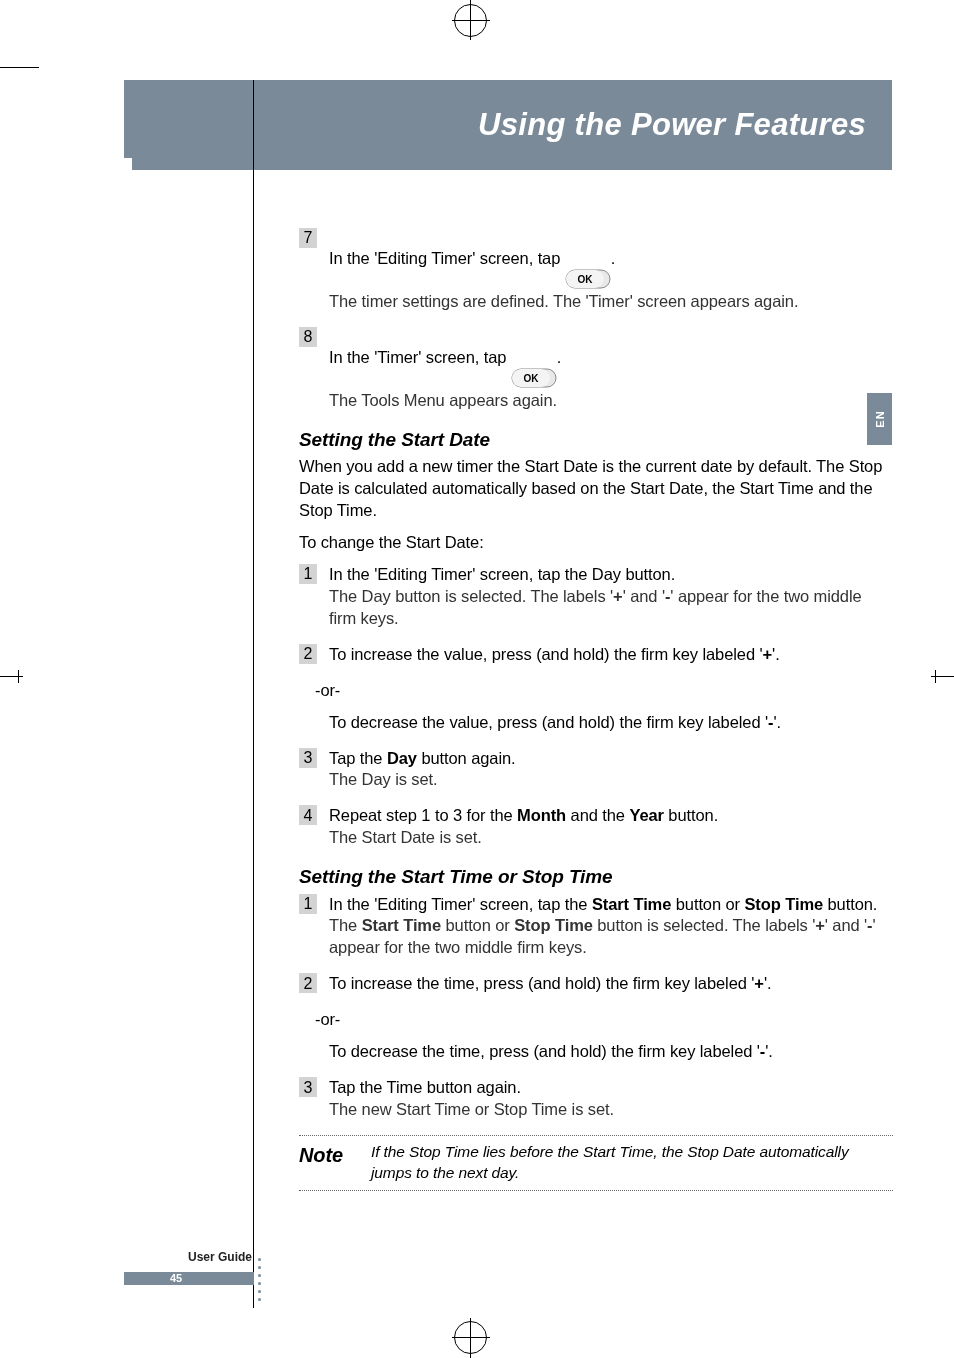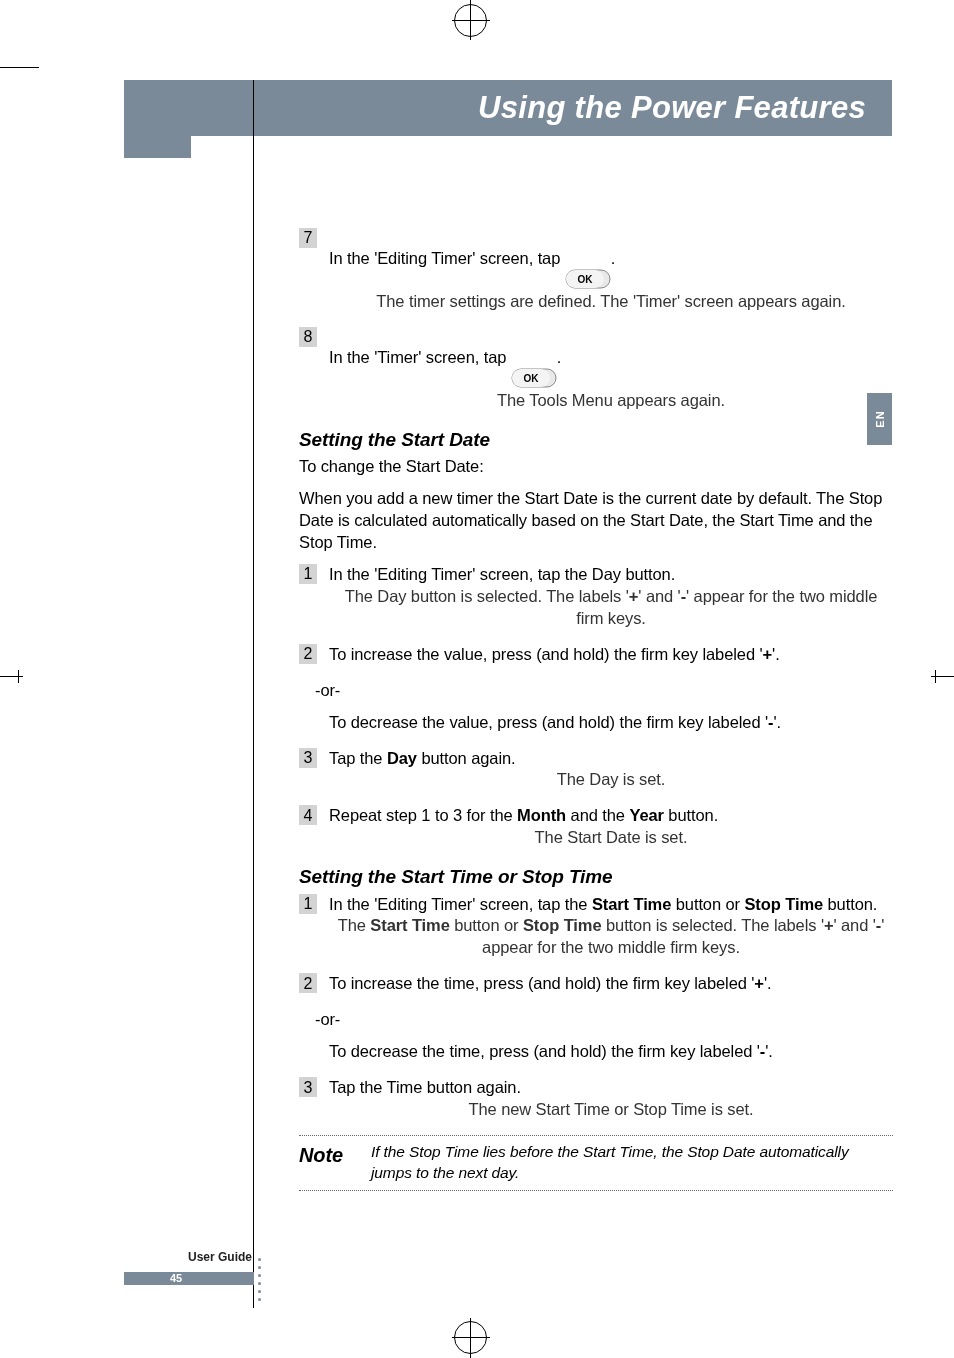--- a/index.html
+++ b/index.html
@@ -19,32 +19,32 @@
   .crop-right-mid-v { position: absolute; right: 18px; top: 670px; width: 1px; height: 13px; background: #000; }
   
   .crop-bottom-v { position: absolute; left: 470px; bottom: 0; width: 1px; height: 24px; background: #000; }
   .crop-bottom-circle { position: absolute; left: 454px; bottom: 4px; width: 33px; height: 33px; border: 1px solid #000; border-radius: 50%; background: #fff; }
   .crop-bottom-cross-h { position: absolute; left: 452px; bottom: 20px; width: 38px; height: 1px; background: #000; }
   .crop-bottom-cross-v { position: absolute; left: 470px; bottom: 2px; width: 1px; height: 38px; background: #000; }
   
   .page-frame { position: absolute; left: 62px; top: 40px; right: 62px; bottom: 40px; }
   
   
-  .header-band { position: absolute; right: 0; top: 40px; width: 760px; height: 56px; background: #7a8a99; display: flex; align-items: center; justify-content: flex-end; padding-right: 26px; }
+  .header-band { position: absolute; right: 0; top: 40px; width: 760px; height: 90px; background: #7a8a99; display: flex; align-items: center; justify-content: flex-end; padding-right: 26px; }
   .header-band h1 { color: #fff; font-style: italic; font-weight: 700; font-size: 31px; letter-spacing: 0.3px; }
   .header-side-block { position: absolute; left: 62px; top: 40px; width: 67px; height: 78px; background: #7a8a99; }
   
   
   .vline { position: absolute; left: 191px; top: 40px; width: 0; border-left: 1px solid #000; height: 1228px; }
   
   .content { position: absolute; left: 237px; top: 188px; width: 594px; font-size: 16.5px; line-height: 1.33; color: #000; letter-spacing: -0.1px; }
   .content .step { margin-bottom: 14px; display: flex; }
   .content .num { width: 18px; height: 20px; background: #d3d3d3; color: #000; font-weight: 400; font-size: 16px; display: inline-flex; align-items: center; justify-content: center; margin-right: 12px; flex: 0 0 18px; }
   .content .body { flex: 1; }
-  .content .body .sub { color: #333; font-weight: 300; text-align: center; }
+  .content .body .sub { color: #333; font-weight: 300; }
   .content .ok-btn { display: inline-block; vertical-align: middle; margin-top: 41px; }
   .content .ok-btn svg { vertical-align: -6px; }
   
   .h3 { font-style: italic; font-weight: 700; font-size: 19px; margin-top: 15px; margin-bottom: 4px; }
   .para { font-weight: 300; margin-bottom: 10px; }
   
   .or { margin-left: 16px; margin-bottom: 10px; font-weight: 300; }
   .cont { margin-left: 30px; margin-bottom: 14px; font-weight: 300; }
   
   .note-block { border-top: 1px dotted #666; border-bottom: 1px dotted #666; padding: 6px 0 6px 0; margin-top: 10px; display: flex; }
@@ -114,22 +114,22 @@
         <span>In the 'Timer' screen, tap </span><span class="ok-btn"><svg width="46" height="22">
               <rect x="1" y="1" width="44" height="18" rx="9" ry="9" fill="#e8e8e8" stroke="#888"></rect>
               <rect x="1" y="1" width="38" height="18" rx="9" ry="9" fill="#f4f4f4" stroke="none"></rect>
               <text x="20" y="14" font-family="Arial" font-size="10" font-weight="700" text-anchor="middle" fill="#000">OK</text>
             </svg></span><span>.</span>
         <div class="sub">The Tools Menu appears again.</div>
       </div>
     </div>
 
     <div class="h3">Setting the Start Date</div>
+    <div class="para">When you add a new timer the Start Date is the current date by default. The Stop Date is calculated automatically based on the Start Date, the Start Time and the Stop Time.</div>
     <div class="para">To change the Start Date:</div>
-    <div class="para">When you add a new timer the Start Date is the current date by default. The Stop Date is calculated automatically based on the Start Date, the Start Time and the Stop Time.</div>
 
     <div class="step">
       <span class="num">1</span>
       <div class="body">
         <span>In the 'Editing Timer' screen, tap the Day button.</span>
         <div class="sub"><span>The Day button is selected. The labels '</span><b>+</b><span>' and '</span><b>-</b><span>' appear for the two middle firm keys.</span></div>
       </div>
     </div>
 
     <div class="step">

